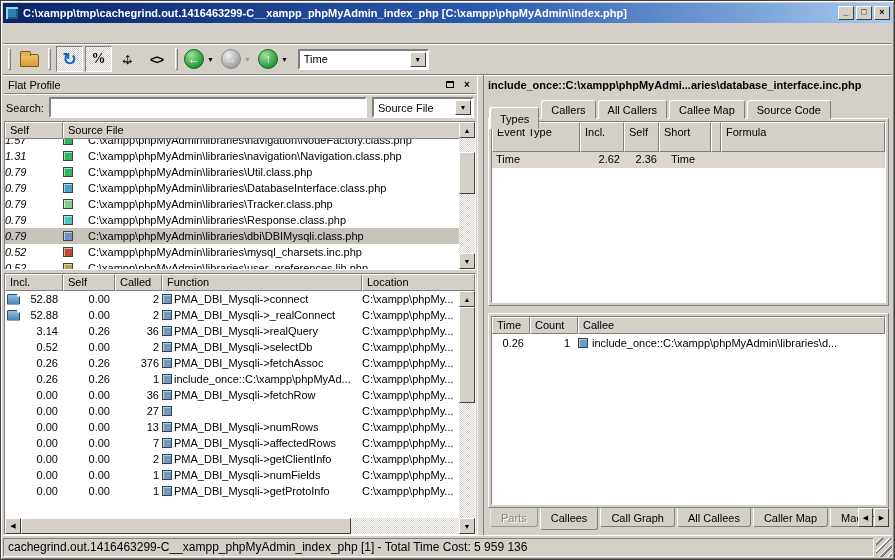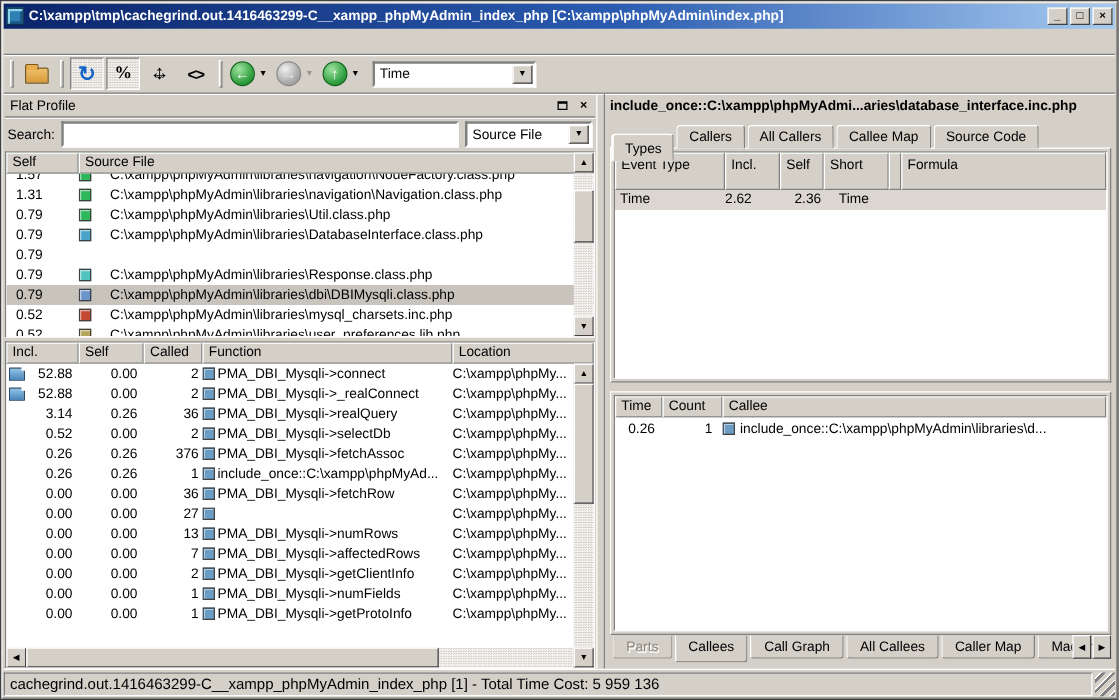--- a/index.html
+++ b/index.html
@@ -188,21 +188,21 @@
     background-size: 2px 2px;
   }
   .hthumb { height: 16px; flex: 0 0 330px; background: #d4d0c8; border: 1px solid; border-color: #ffffff #404040 #404040 #ffffff; }
 
   
   .file-hdr-self { flex: 0 0 58px; }
   .file-hdr-file { flex: 1; }
   .file-rows { margin-top: -7px; }
   .frow { display: flex; height: 16px; line-height: 15px; align-items: center; padding-right: 16px; }
   .frow.selected { background: #c8c4bc; }
-  .cell-self { flex: 0 0 58px; text-align: center; padding-right: 21px; }
+  .cell-self { flex: 0 0 58px; text-align: left; padding-right: 21px; font-style: italic; }
   .cell-file { flex: 1; display: flex; align-items: center; gap: 15px; overflow: hidden; white-space: nowrap; }
   .sqicon {
     width: 10px; height: 10px; flex: 0 0 10px;
     border: 1px solid #404040;
     box-shadow: inset 1px 1px 0 rgba(255,255,255,.55);
   }
 
   
   .fn-hdr-incl { flex: 0 0 58px; } .fn-hdr-self { flex: 0 0 52px; }
   .fn-hdr-called { flex: 0 0 47px; } .fn-hdr-func { flex: 0 0 200px; } .fn-hdr-loc { flex: 1; }
@@ -242,21 +242,21 @@
   .page-grid { flex: 1; display: flex; flex-direction: column; overflow: hidden;
     border: 1px solid; border-color: #808080 #ffffff #ffffff #808080; background: #fff; }
 
   .types-hdr-event { flex: 0 0 88px; } .types-hdr-incl { flex: 0 0 44px; }
   .types-hdr-self { flex: 0 0 35px; } .types-hdr-short { flex: 0 0 52px; }
   .types-hdr-gap { flex: 0 0 10px; } .types-hdr-formula { flex: 1; }
   .types-hdr-cell { height: 30px; padding-top: 3px; }
   .trow { display: flex; height: 16px; line-height: 15px; }
   .trow.selected { background: #dbd7d0; }
   .cell-event { flex: 0 0 88px; padding-left: 4px; }
-  .cell-tincl { flex: 0 0 44px; padding-right: 4px; }
+  .cell-tincl { flex: 0 0 44px; text-align: right; padding-right: 4px; }
   .cell-tself { flex: 0 0 35px; text-align: right; padding-right: 2px; }
   .cell-tshort { flex: 0 0 52px; padding-left: 12px; }
   .cell-tgap { flex: 0 0 10px; }
   .cell-tformula { flex: 1; }
 
   .cal-hdr-time { flex: 0 0 38px; } .cal-hdr-count { flex: 0 0 48px; } .cal-hdr-callee { flex: 1; }
   .crow { display: flex; height: 17px; line-height: 16px; align-items: center; }
   .cell-ctime { flex: 0 0 38px; text-align: right; padding-right: 6px; }
   .cell-ccount { flex: 0 0 48px; text-align: right; padding-right: 8px; }
   .cell-callee { flex: 1; display: flex; align-items: center; gap: 4px; overflow: hidden; white-space: nowrap; }
@@ -405,20 +405,24 @@
               </div>
               <div class="frow">
                 <span class="cell-self">0.79</span>
                 <span class="cell-file">
                   <span class="sqicon" style="background: rgb(74, 163, 200);"></span>
                   <span>C:\xampp\phpMyAdmin\libraries\DatabaseInterface.class.php</span>
                 </span>
               </div>
               <div class="frow">
                 <span class="cell-self">0.79</span>
+                <span class="cell-file">
+                  <span class="sqicon" style="background: rgb(127, 207, 143);"></span>
+                  <span>C:\xampp\phpMyAdmin\libraries\Tracker.class.php</span>
+                </span>
               </div>
               <div class="frow">
                 <span class="cell-self">0.79</span>
                 <span class="cell-file">
                   <span class="sqicon" style="background: rgb(79, 195, 192);"></span>
                   <span>C:\xampp\phpMyAdmin\libraries\Response.class.php</span>
                 </span>
               </div>
               <div class="frow selected">
                 <span class="cell-self">0.79</span>

